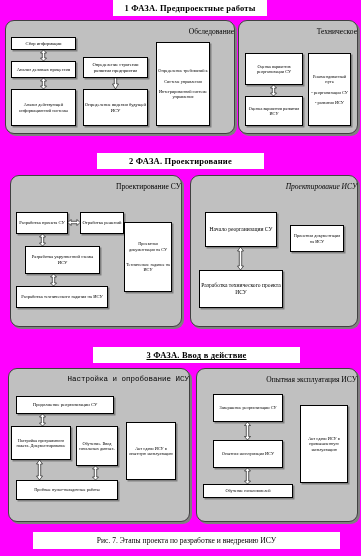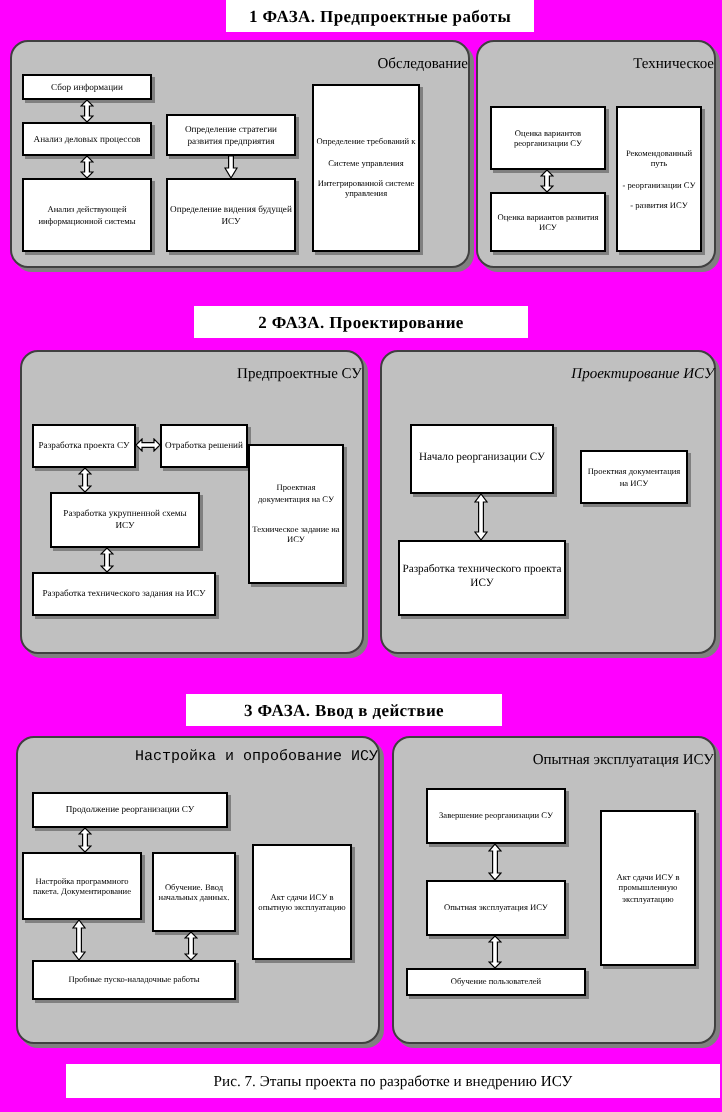--- a/index.html
+++ b/index.html
@@ -61,21 +61,21 @@
     display:block;
   }
   .arrow-v svg, .arrow-h svg{display:block;}
   .arrow-h{position:absolute;height:7px;}
   .caption{
     position:absolute;
     left:33px;top:532px;width:295px;
     background:#FFFFFF;
     text-align:center;
     font-size:7.6px;
-    padding:4px 16px;
+    padding:4px 6px;
     color:#000;
   }
 </style>
 </head>
 <body>
 
 <div class="phase-title" style="left:113px;top:0px;width:154px;">1 ФАЗА. Предпроектные работы</div>
 
 <div class="panel" style="left:5px;top:20px;width:228px;height:112px;">
   <div class="panel-title">Обследование</div>
@@ -138,21 +138,21 @@
   <span class="inner">Рекомендованный путь
 
 -  реорганизации СУ
 
 -  развития ИСУ</span>
   </div>
 
 <div class="phase-title" style="left:97px;top:153px;width:167px;text-align:center;">2 ФАЗА. Проектирование</div>
 
 <div class="panel" style="left:10px;top:175px;width:170px;height:150px;">
-  <div class="panel-title">Предпроектные СУ</div>
+  <div class="panel-title">Проектирование СУ</div>
 </div>
 <div class="box" style="left:16px;top:212px;width:52px;height:22px;">
   <span class="inner">Разработка проекта СУ</span>
   </div>
 <div class="arrow-h" style="left:68px;top:219px;width:12px;">
   <svg width="12" height="7" viewBox="0 0 12 7">
       <path d="M0 3.5 L3 0.5 L3 2.3 L9 2.3 L9 0.5 L12 3.5 L9 6.5 L9 4.7 L3 4.7 L3 6.5 Z" fill="#fff" stroke="#000" stroke-width="0.6"></path>
     </svg>
 </div>
 <div class="box" style="left:80px;top:212px;width:44px;height:22px;">
@@ -192,21 +192,21 @@
       <path d="M3.5 0 L6.5 4 L4.7 4 L4.7 19 L6.5 19 L3.5 23 L0.5 19 L2.3 19 L2.3 4 L0.5 4 Z" fill="#fff" stroke="#000" stroke-width="0.6"></path>
     </svg>
 </div>
 <div class="box big" style="left:199px;top:270px;width:84px;height:38px;">
   <span class="inner">Разработка технического проекта ИСУ</span>
   </div>
 <div class="box small" style="left:290px;top:225px;width:54px;height:27px;">
   <span class="inner">Проектная документация на ИСУ</span>
   </div>
 
-<div class="phase-title" style="left:93px;top:347px;width:158px;">3 ФАЗА. Ввод в действие</div>
+<div class="phase-title" style="left:93px;top:347px;width:207px;text-decoration:underline;">3 ФАЗА. Ввод в действие</div>
 
 <div class="panel" style="left:8px;top:368px;width:180px;height:152px;font-family:Liberation Mono, monospace;">
   <div class="panel-title two">Настройка и опробование ИСУ</div>
 </div>
 <div class="box" style="left:16px;top:396px;width:98px;height:18px;">
   <span class="inner">Продолжение реорганизации СУ</span>
   </div>
 <div class="arrow-v" style="left:39px;top:414px;height:12px;">
   <svg width="7" height="12" viewBox="0 0 7 12">
       <path d="M3.5 0 L6.5 3 L4.7 3 L4.7 9 L6.5 9 L3.5 12 L0.5 9 L2.3 9 L2.3 3 L0.5 3 Z" fill="#fff" stroke="#000" stroke-width="0.6"></path>

